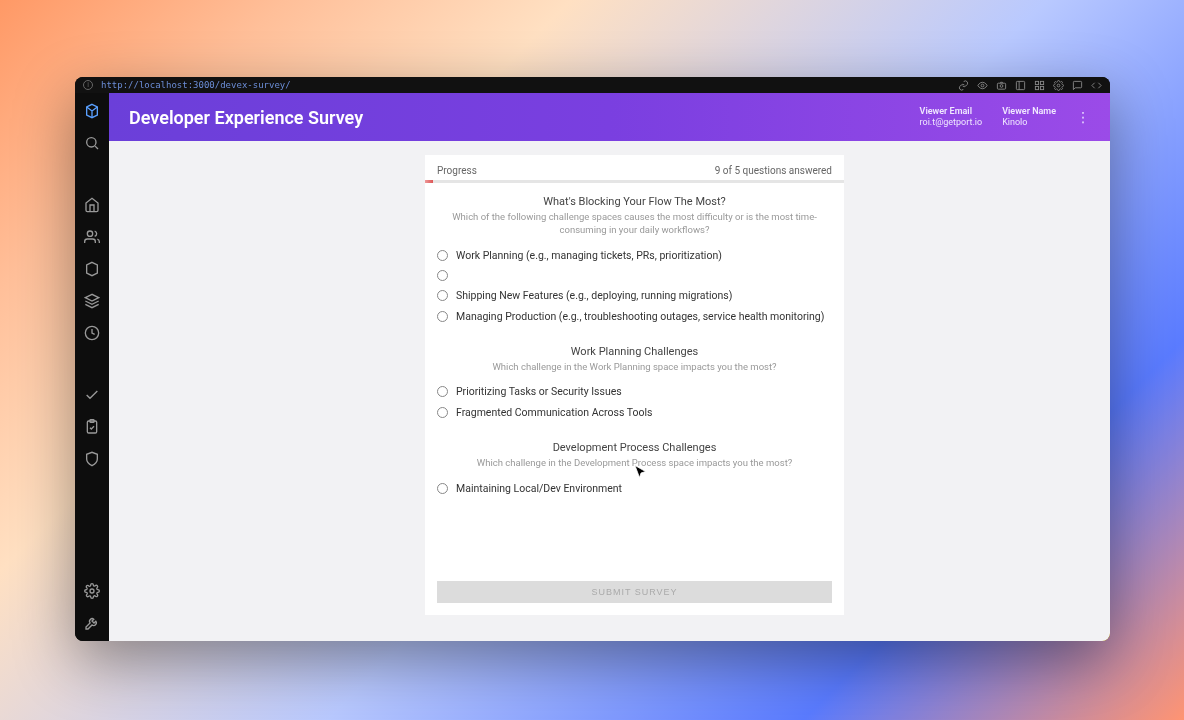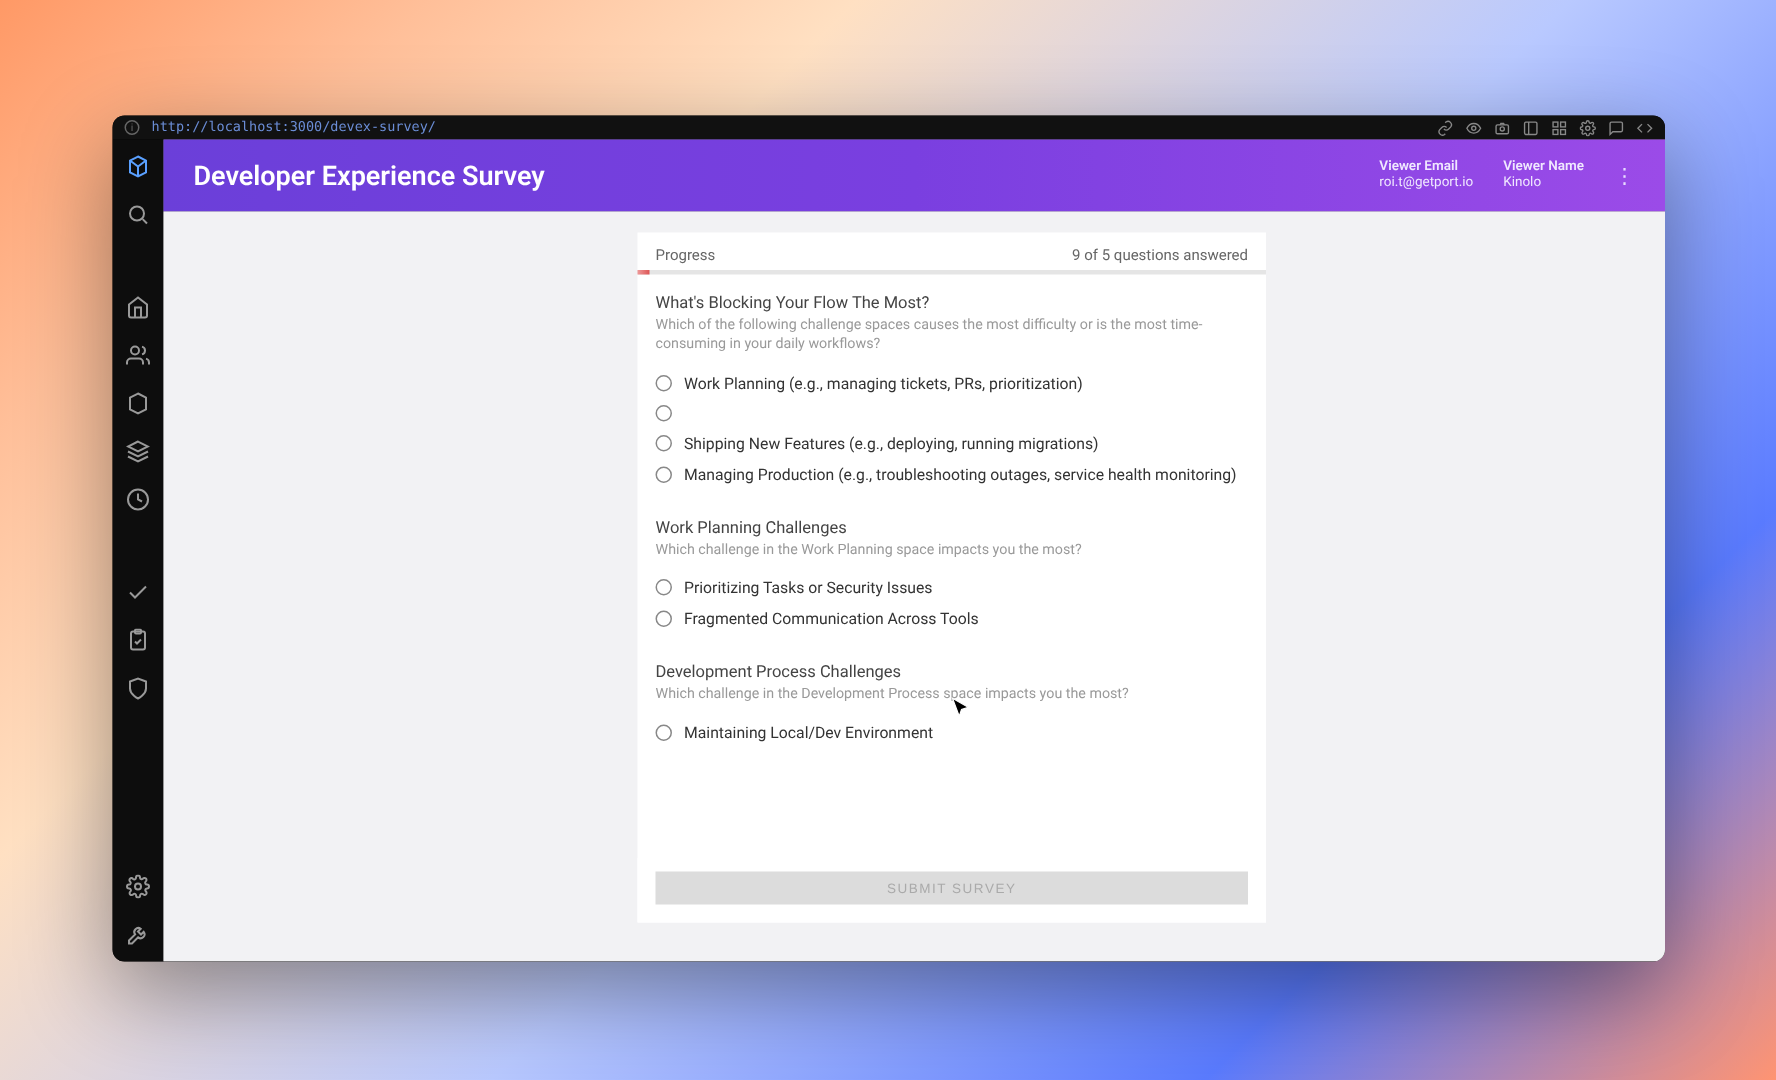--- a/index.html
+++ b/index.html
@@ -66,21 +66,21 @@
     color: #999;
     display: flex; align-items: center; justify-content: center;
     cursor: pointer;
   }
   .sidebar .spacer { flex: 1; }
   .sidebar .logo { color: #5aa0ff; }
 
   
   .main {
     flex: 1;
-    background: #737373;
+    background: #eab308;
     display: flex;
     flex-direction: column;
     min-width: 0;
     position: relative;
   }
 
   
   .banner {
     height: 48px;
     background: linear-gradient(90deg, #6b3fd9 0%, #7a3fe0 50%, #9b4be8 100%);
@@ -128,21 +128,21 @@
   .progress-bar-fg {
     position:absolute; left:0; top:0; height:100%;
     width: 2%;
     background: linear-gradient(90deg, #e99, #d55);
   }
   .questions {
     flex: 1;
     overflow: hidden;
     padding: 8px 12px 0 12px;
   }
-  .q-block { margin-bottom: 18px; }
+  .q-block { margin-bottom: 18px; text-align: center; }
   .q-title { font-size: 11px; color: #444; margin-bottom: 3px; }
   .q-desc  { font-size: 9.5px; color: #999; line-height: 1.35; margin-bottom: 8px; }
   .opt {
     display: flex; align-items: center; gap: 8px;
     font-size: 10.5px; color: #333;
     padding: 4px 0;
     cursor: pointer;
   }
   .radio {
     width: 11px; height: 11px; border-radius: 50%;

